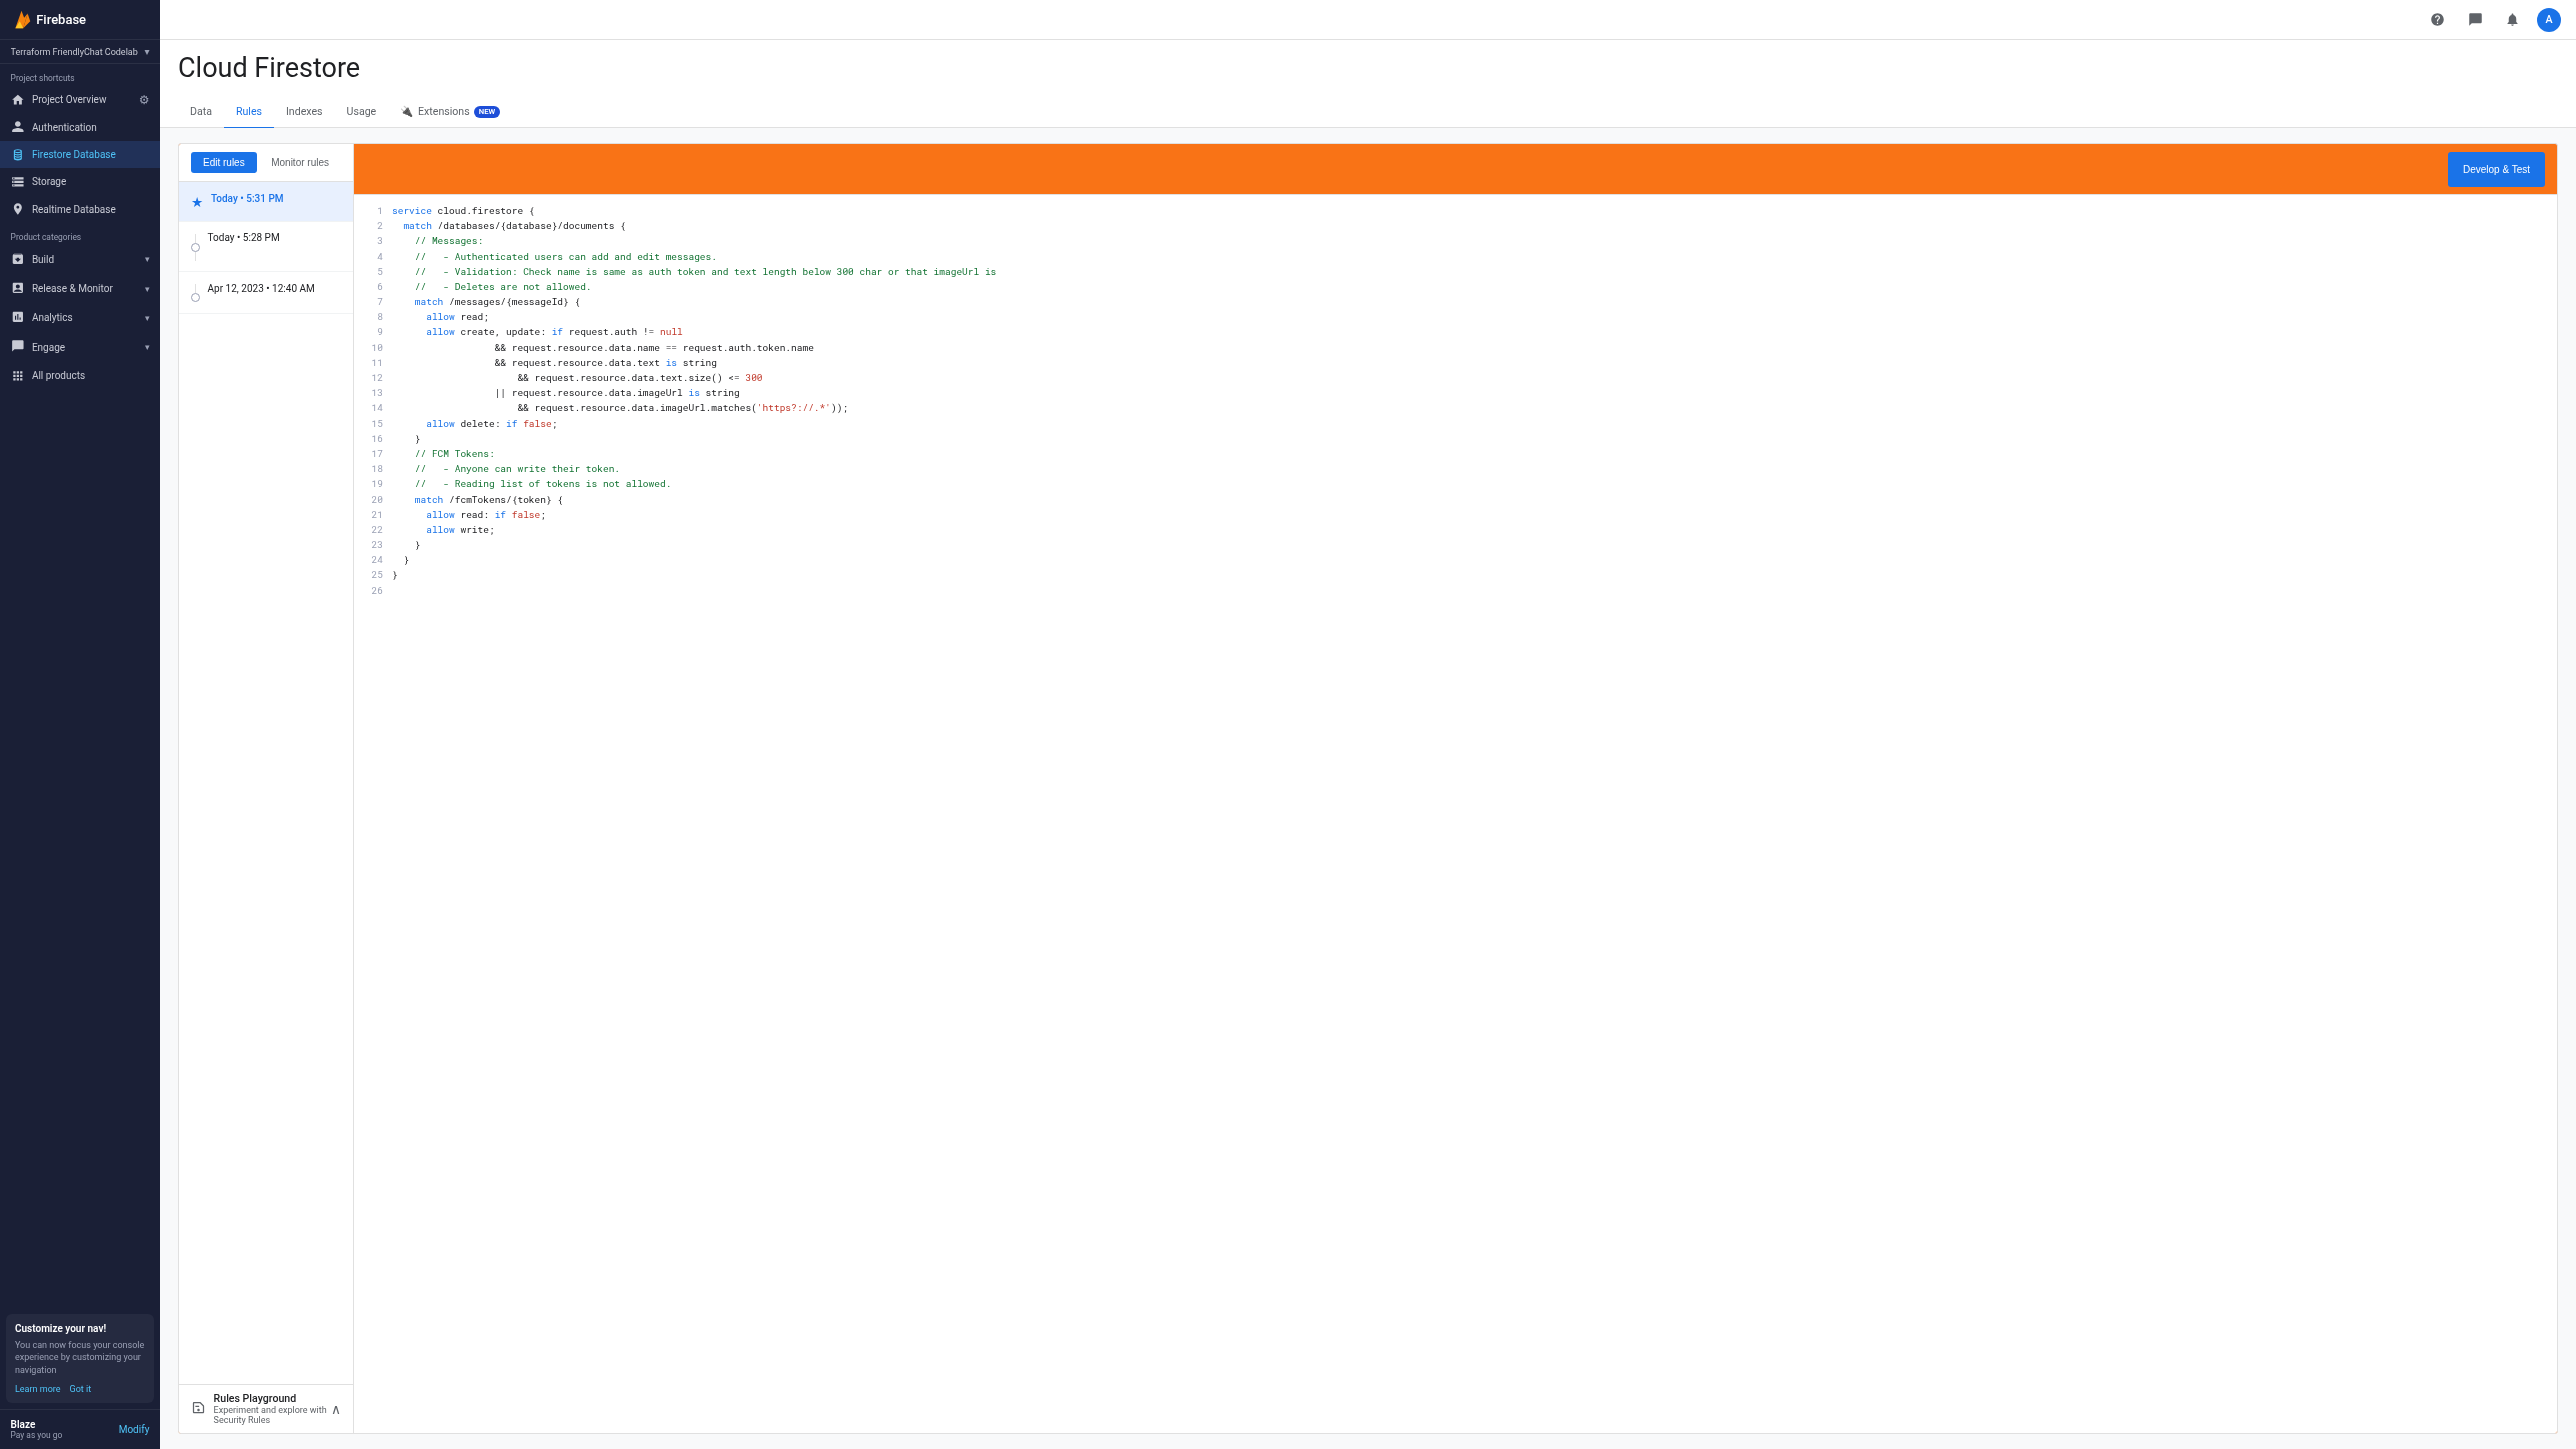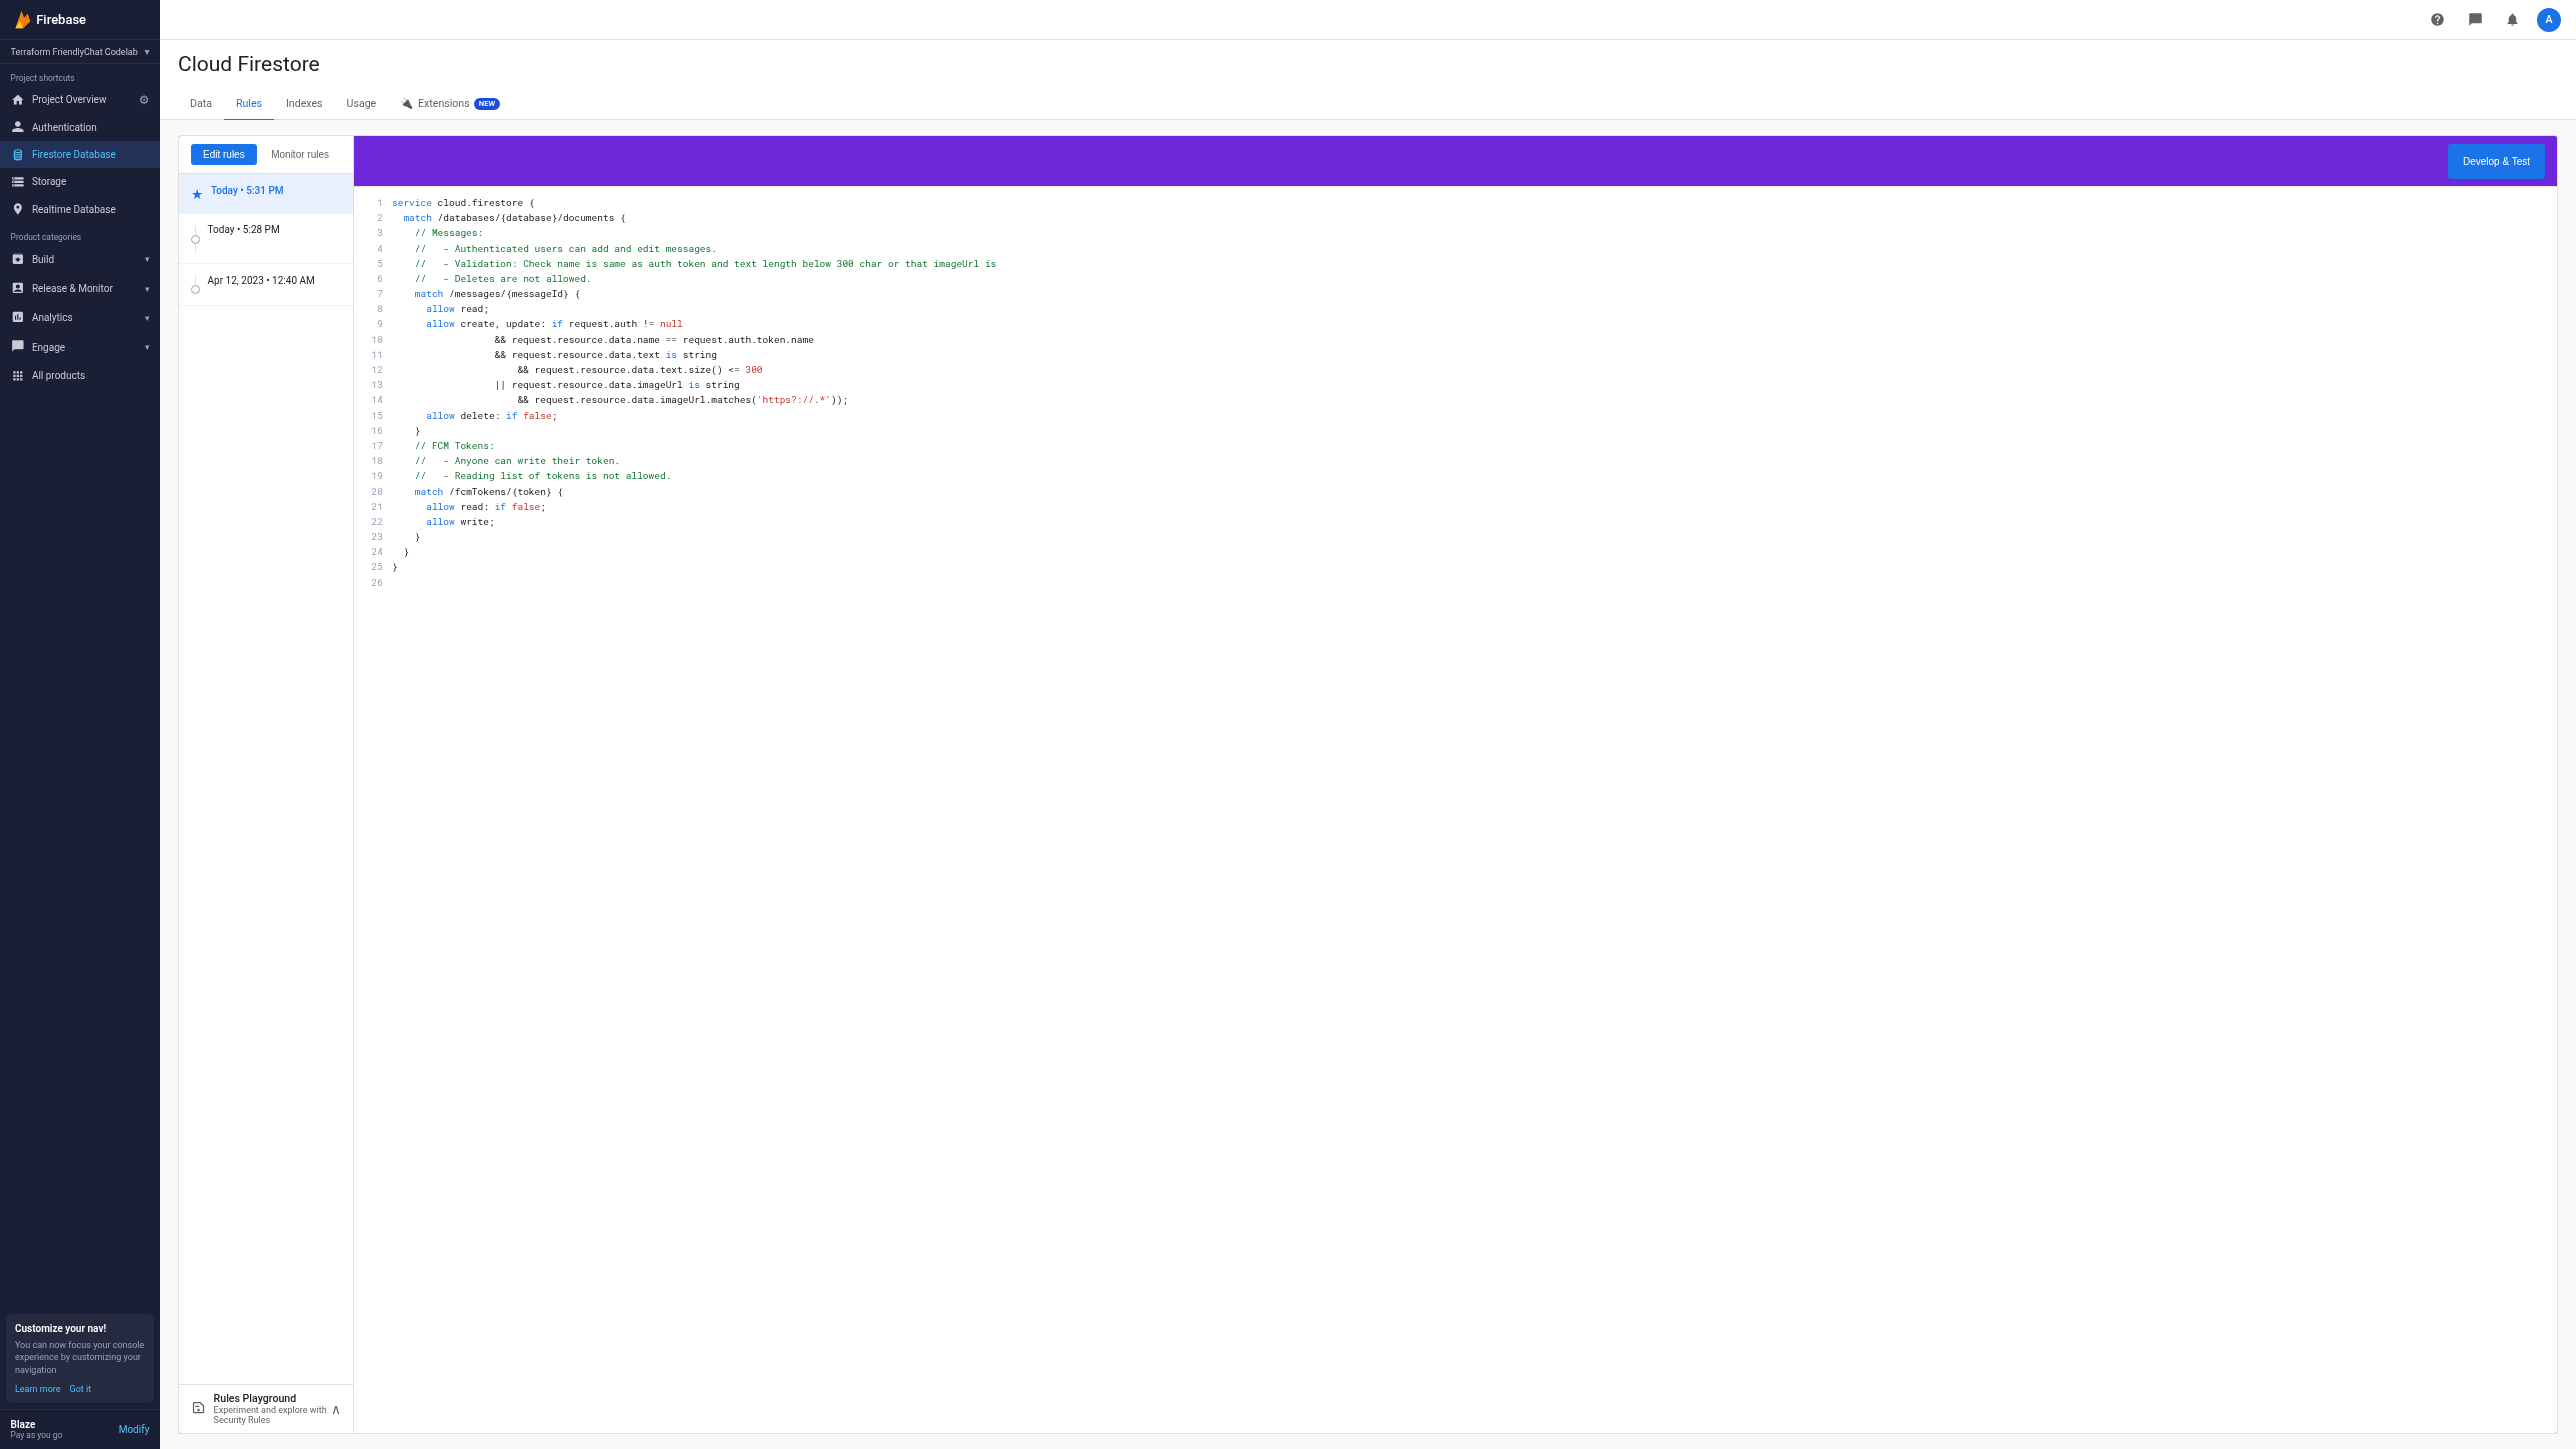--- a/index.html
+++ b/index.html
@@ -95,41 +95,41 @@
     .topbar-left { display: flex; align-items: center; gap: 6px; }
     .topbar-right { display: flex; align-items: center; gap: 10.6px; }
     .topbar-icon-btn { background: none; border: none; cursor: pointer; color: #5f6368; width: 27px; height: 27px; border-radius: 50%; display: flex; align-items: center; justify-content: center; }
     .avatar { width: 24px; height: 24px; border-radius: 50%; background: #1a73e8; color: #fff; display: flex; align-items: center; justify-content: center; font-size: 10.6px; font-weight: 500; cursor: pointer; }
 
     
     #content-header {
       padding: 12px 18px 0 18px;
       background: #fff;
     }
-    .content-page-title { font-size: 21px; font-weight: 400; color: #202124; margin-bottom: 12px; }
+    .content-page-title { font-size: 27px; font-weight: 400; color: #202124; margin-bottom: 12px; }
 
     
     .tabs { display: flex; gap: 0; border-bottom: 0.8px solid #e0e0e0; padding: 0 18px; background: #fff; }
     .tab {
       padding: 9px 12px; cursor: pointer; font-size: 10.6px; color: #5f6368;
       border-bottom: 1.5px solid transparent; margin-bottom: -0.8px;
       display: flex; align-items: center; gap: 4.6px;
     }
     .tab.active { color: #1a73e8; border-bottom-color: #1a73e8; font-weight: 400; }
 
     .new-badge {
       background: #1d4ed8; color: #fff; font-size: 7.6px; padding: 1.5px 4.6px;
       border-radius: 7.6px; font-weight: 600;
     }
 
     
     #content-body { flex: 1; overflow: auto; padding: 15px 18px; background: #f8f9fa; }
 
     
-    .rules-container { display: flex; height: 100%; background: #6d28d9; border-radius: 3px; border: 0.8px solid #e0e0e0; overflow: hidden; }
+    .rules-container { display: flex; height: 100%; background: #f97316; border-radius: 3px; border: 0.8px solid #e0e0e0; overflow: hidden; }
 
     
     .rules-sidebar {
       width: 175px; min-width: 175px; border-right: 0.8px solid #e0e0e0;
       background: #fff; display: flex; flex-direction: column;
     }
     .rules-toolbar {
       display: flex; align-items: center; justify-content: space-between;
       padding: 7.6px 12px; border-bottom: 0.8px solid #e0e0e0;
     }

